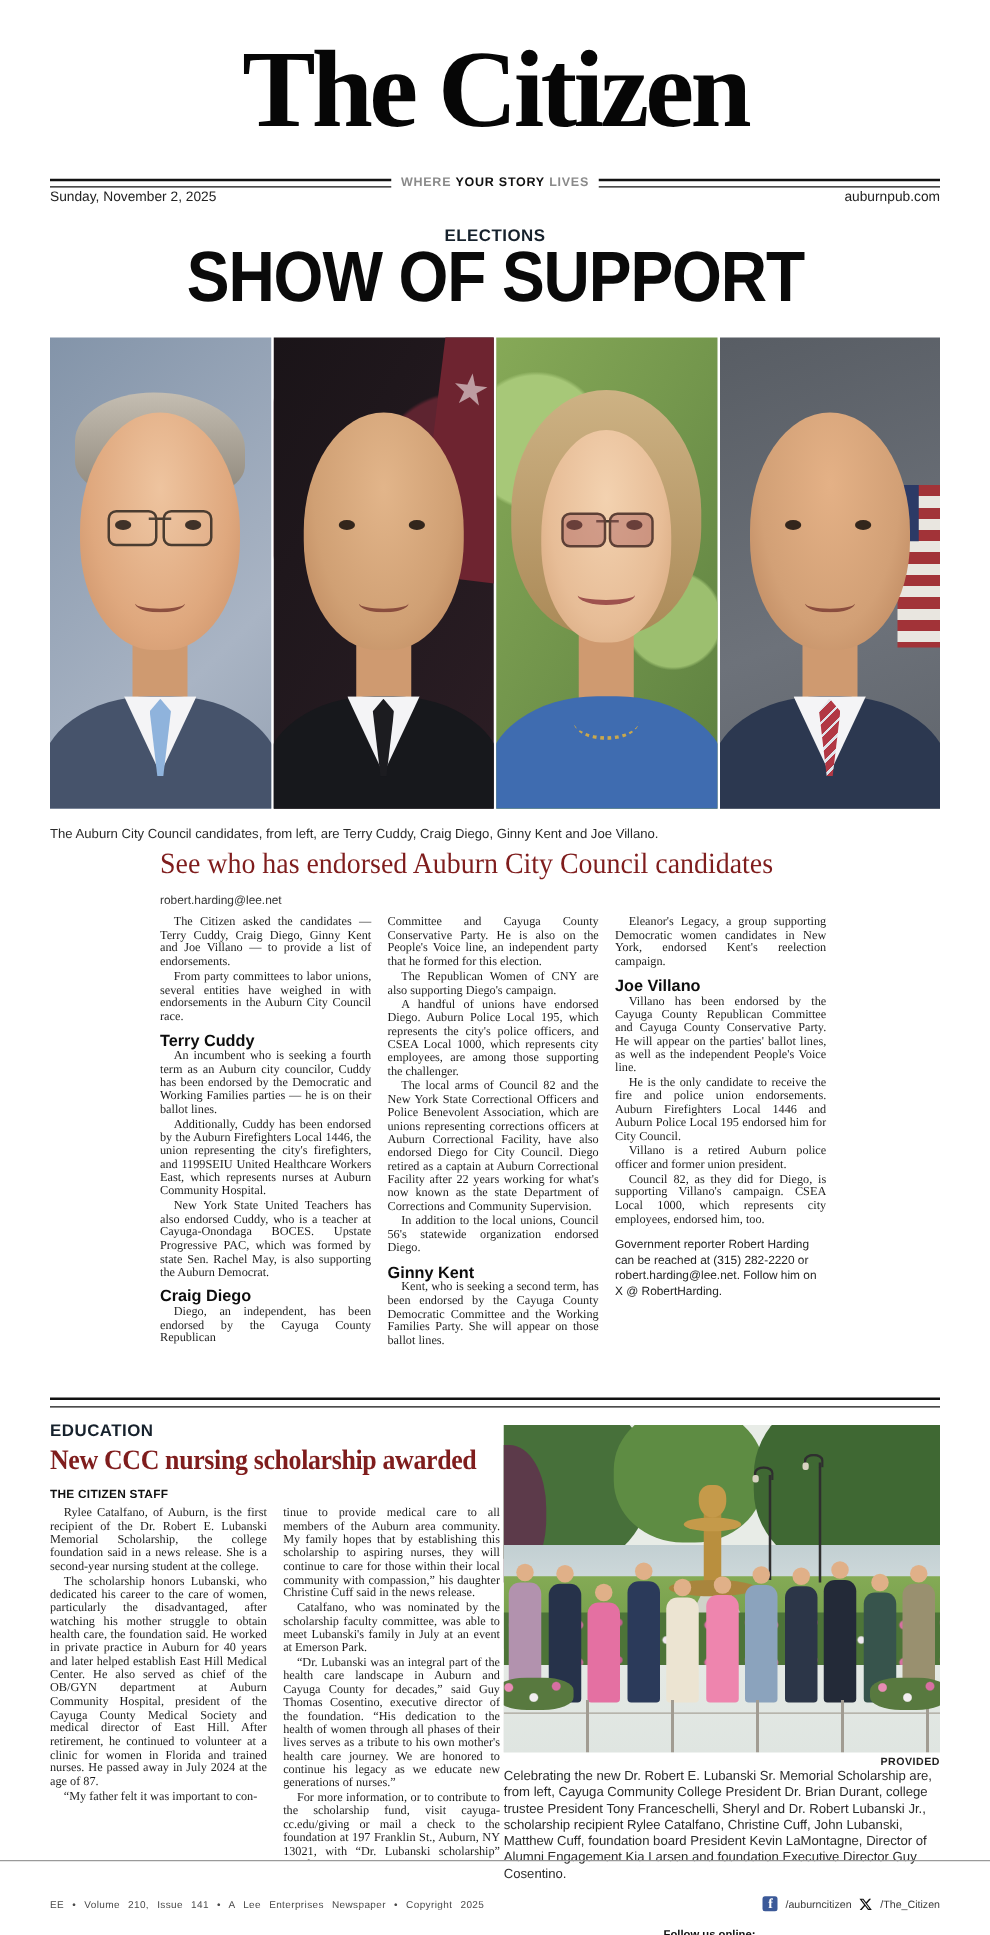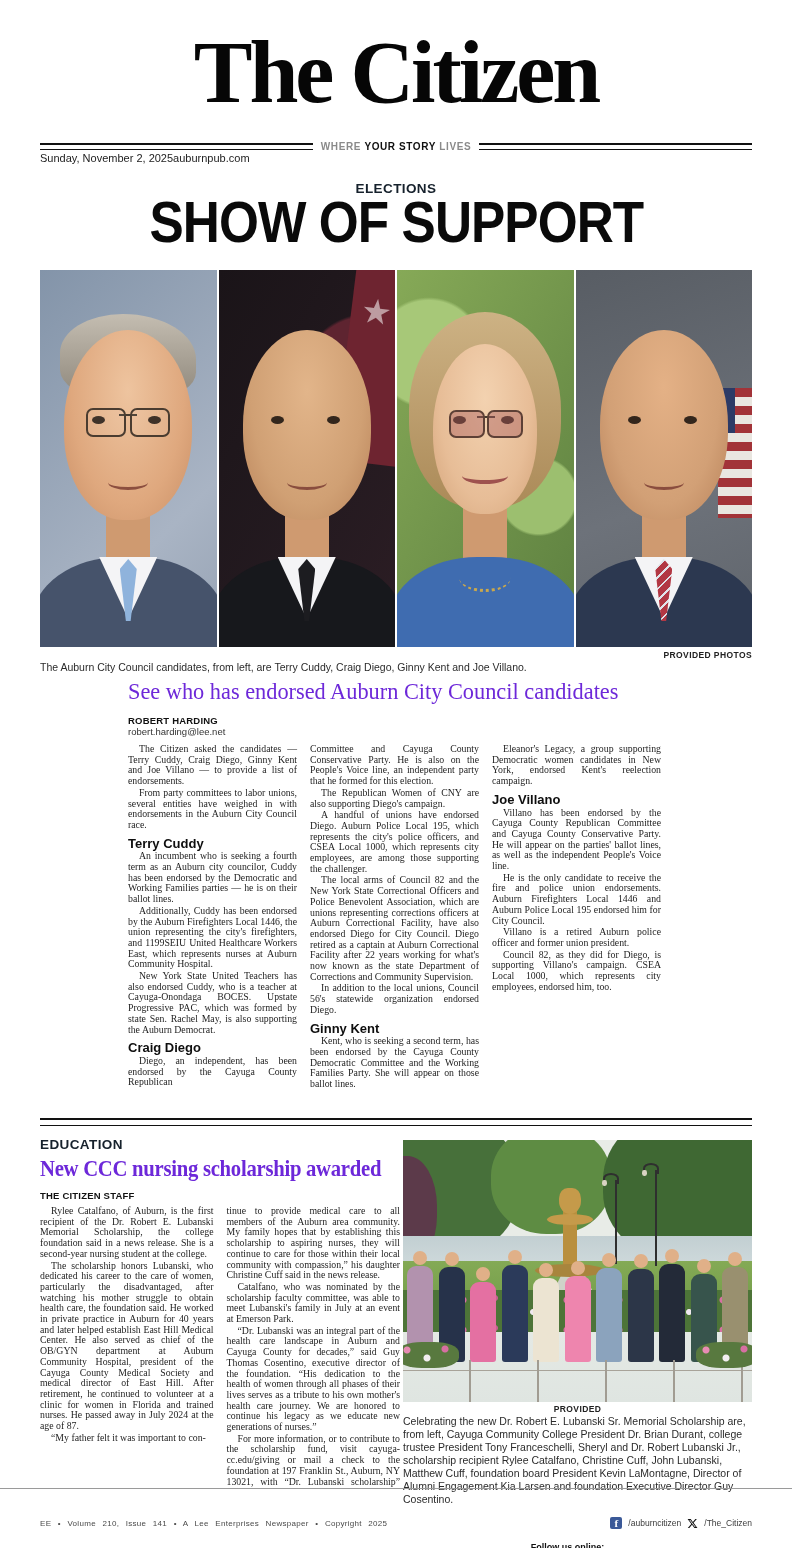--- a/index.html
+++ b/index.html
@@ -8,21 +8,21 @@
 
   
   .masthead{position:absolute;top:14px;left:0;width:792px;text-align:center;}
   .masthead h1{margin:0;font-family:"Liberation Serif",serif;font-weight:bold;
                font-size:88px;line-height:118px;letter-spacing:-3px;color:#060606;}
   .tagline-row{position:absolute;top:141px;left:40px;width:712px;display:flex;align-items:center;gap:8px;}
   .rule-double{flex:1;height:4px;border-top:2px solid #121212;border-bottom:1px solid #121212;}
   .tagline{font-size:10px;letter-spacing:.6px;white-space:nowrap;color:#8a8a8a;font-weight:bold;}
   .tagline b{color:#101010;}
   .dateline{position:absolute;top:152px;left:40px;width:712px;display:flex;
-            font-size:11px;color:#222;}
+            justify-content:space-between;font-size:11px;color:#222;}
 
   
   .kicker{font-weight:bold;font-size:13.5px;letter-spacing:.4px;color:#16212c;}
   .lead-kicker{position:absolute;top:181px;left:0;width:792px;text-align:center;}
   .lead-headline{position:absolute;top:193px;left:0;width:792px;text-align:center;}
   .lead-headline span{display:inline-block;font-weight:bold;font-size:57px;line-height:58px;
                       letter-spacing:-1px;transform:scaleX(.9);color:#0a0a0a;white-space:nowrap;}
 
   
   .photo-strip{position:absolute;top:270px;left:40px;width:712px;height:377px;
@@ -84,21 +84,21 @@
   .flag-us{position:absolute;right:0;top:118px;width:34px;height:130px;
            background:repeating-linear-gradient(180deg,#a23338 0 9px,#e9e6e0 9px 18px);}
   .flag-us::before{content:"";position:absolute;top:0;left:0;width:17px;height:45px;background:#2c3a66;}
 
   .credit{font-weight:bold;font-size:8.5px;letter-spacing:.4px;color:#222;}
   .lead-credit{position:absolute;top:650px;left:40px;width:712px;text-align:right;}
   .caption{font-size:10.5px;line-height:13px;color:#2b2b2b;}
   .lead-caption{position:absolute;top:661px;left:40px;width:712px;}
 
   
-  .story-h2{margin:0;font-family:"Liberation Serif",serif;font-weight:normal;color:#6d28d9;}
+  .story-h2{margin:0;font-family:"Liberation Serif",serif;font-weight:normal;color:#7f1d1d;}
   .endorse .story-h2 span{display:inline-block;font-size:23.5px;white-space:nowrap;
                           transform:scaleX(.95);transform-origin:left;}
   .byline{margin:10px 0 7px;}
   .byline-name{font-weight:bold;font-size:9.5px;letter-spacing:.2px;color:#111;}
   .byline-sub{font-size:9.5px;color:#333;}
   .cols{display:flex;gap:13px;overflow:hidden;}
   .col{flex:1;font-family:"Liberation Serif",serif;font-size:9.8px;line-height:10.7px;
        text-align:justify;color:#1d1d1d;hyphens:auto;}
   .col p{margin:0 0 1px;}
   .col p.p{text-indent:11px;}
@@ -170,21 +170,21 @@
      background:linear-gradient(#c3beb4,#b0aba1);
      background-image:repeating-linear-gradient(90deg,transparent 0 66px,#a19c92 66px 68px),
                       linear-gradient(#a8a399,#a8a399);
      background-size:100% 100%,100% 1px;background-repeat:repeat,no-repeat;
      background-position:0 0,0 10px;}
   .sc-fl{bottom:34px;width:62px;height:26px;border-radius:40%;background:#58793f;
      background-image:radial-gradient(circle at 10px 8px,#e88cb4 0 3px,transparent 4px),
                       radial-gradient(circle at 30px 16px,#f2eef0 0 3px,transparent 4px),
                       radial-gradient(circle at 48px 7px,#d76fa2 0 3px,transparent 4px);}
   .f1{left:-6px;} .f2{right:-6px;}
-  .edu-credit{position:absolute;top:1404px;left:403px;width:349px;text-align:center;}
+  .edu-credit{position:absolute;top:1404px;left:403px;width:349px;text-align:right;}
   .edu-caption{position:absolute;top:1415px;left:403px;width:349px;}
 
   
   .footer-rule{position:absolute;top:1488px;left:0;width:792px;border-top:1px solid #9a9a9a;}
   .footer{position:absolute;top:1494px;left:40px;width:712px;display:flex;
           justify-content:space-between;align-items:center;}
   .footer-left{font-size:8px;color:#4a4a4a;word-spacing:4px;letter-spacing:.3px;}
   .footer-right{display:flex;align-items:center;gap:6px;}
   .follow-label{font-weight:bold;font-size:9px;color:#101010;margin-top:48px;}
   .fb-icon{display:inline-flex;align-items:flex-end;justify-content:center;width:12px;height:12px;
@@ -237,27 +237,25 @@
       <div class="pt-glasses"></div>
       <div class="pt-shoulders"></div>
     </div>
     <div class="photo c4">
       <div class="flag-us"></div>
       <div class="pt-neck"></div>
       <div class="pt-head"></div>
       <div class="pt-shoulders"></div>
     </div>
   </div>
-  <div class="lead-credit credit">PROVIDED PHOTOS</div>
   <div class="lead-caption caption">The Auburn City Council candidates, from left, are Terry Cuddy, Craig Diego, Ginny Kent and Joe Villano.</div>
 
   <div class="endorse">
     <h2 class="story-h2"><span>See who has endorsed Auburn City Council candidates</span></h2>
     <div class="byline">
-      <div class="byline-name">ROBERT HARDING</div>
       <div class="byline-sub">robert.harding@lee.net</div>
     </div>
     <div class="cols">
       <div class="col">
           <p class="p">The Citizen asked the candidates — Terry Cuddy, Craig Diego, Ginny Kent and Joe Villano — to provide a list of endorsements.</p>
           <p class="p">From party committees to labor unions, several entities have weighed in with endorsements in the Auburn City Council race.</p>
           <h3>Terry Cuddy</h3>
           <p class="p">An incumbent who is seeking a fourth term as an Auburn city councilor, Cuddy has been endorsed by the Democratic and Working Families parties — he is on their ballot lines.</p>
           <p class="p">Additionally, Cuddy has been endorsed by the Auburn Firefighters Local 1446, the union representing the city's firefighters, and 1199SEIU United Healthcare Workers East, which represents nurses at Auburn Community Hospital.</p>
           <p class="p">New York State United Teachers has also endorsed Cuddy, who is a teacher at Cayuga-Onondaga BOCES. Upstate Progressive PAC, which was formed by state Sen. Rachel May, is also supporting the Auburn Democrat.</p>
@@ -273,20 +271,21 @@
           <h3>Ginny Kent</h3>
           <p class="p">Kent, who is seeking a second term, has been endorsed by the Cayuga County Democratic Committee and the Working Families Party. She will appear on those ballot lines.</p>
         </div>
       <div class="col">
           <p class="p">Eleanor's Legacy, a group supporting Democratic women candidates in New York, endorsed Kent's reelection campaign.</p>
           <h3>Joe Villano</h3>
           <p class="p">Villano has been endorsed by the Cayuga County Republican Committee and Cayuga County Conservative Party. He will appear on the parties' ballot lines, as well as the independent People's Voice line.</p>
           <p class="p">He is the only candidate to receive the fire and police union endorsements. Auburn Firefighters Local 1446 and Auburn Police Local 195 endorsed him for City Council.</p>
           <p class="p">Villano is a retired Auburn police officer and former union president.</p>
           <p class="p">Council 82, as they did for Diego, is supporting Villano's campaign. CSEA Local 1000, which represents city employees, endorsed him, too.</p>
+          <p class="note">Government reporter Robert Harding can be reached at (315) 282-2220 or robert.harding@lee.net. Follow him on X @ RobertHarding.</p>
         </div>
     </div>
   </div>
 
   <div class="divider"></div>
 
   <div class="edu">
     <div class="kicker">EDUCATION</div>
     <h2 class="story-h2"><span>New CCC nursing scholarship awarded</span></h2>
     <div class="byline">

